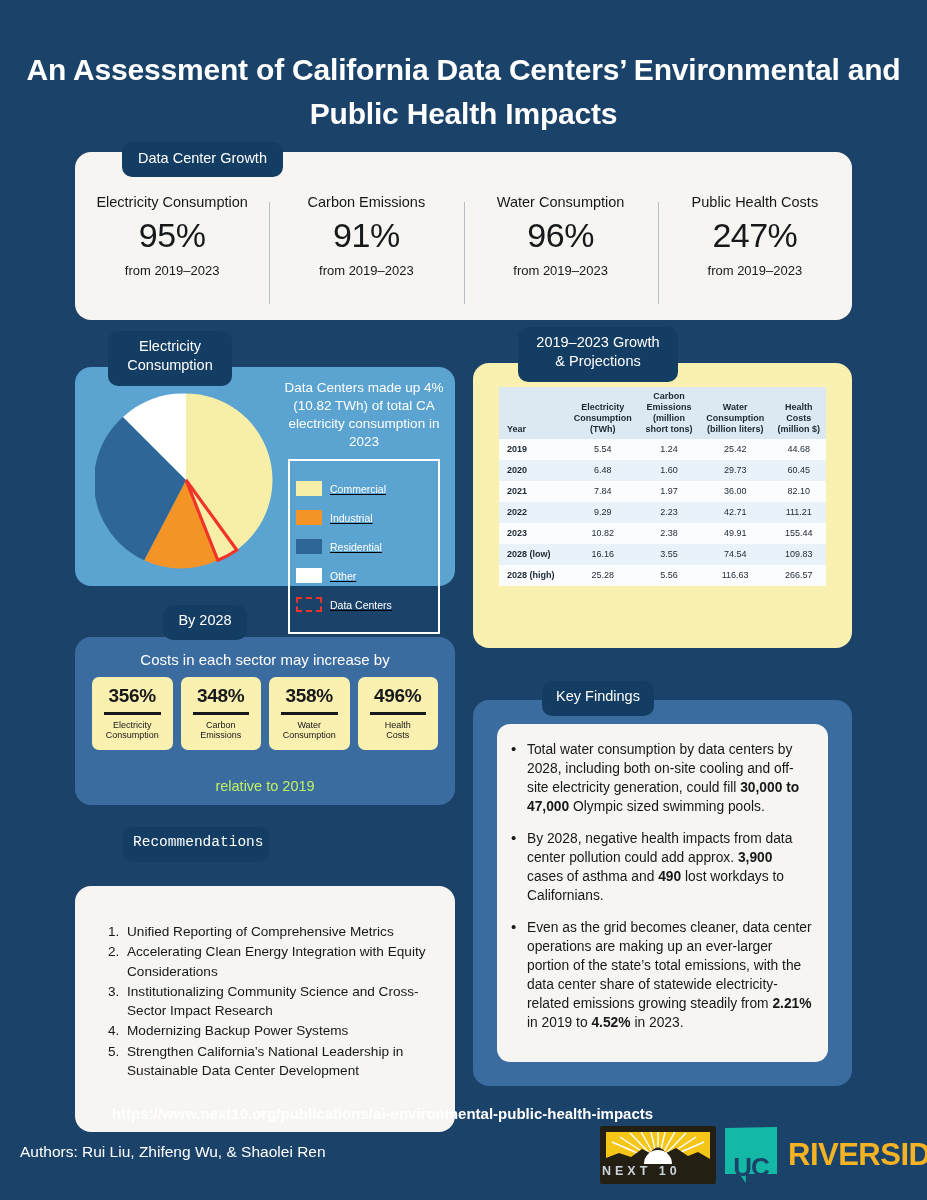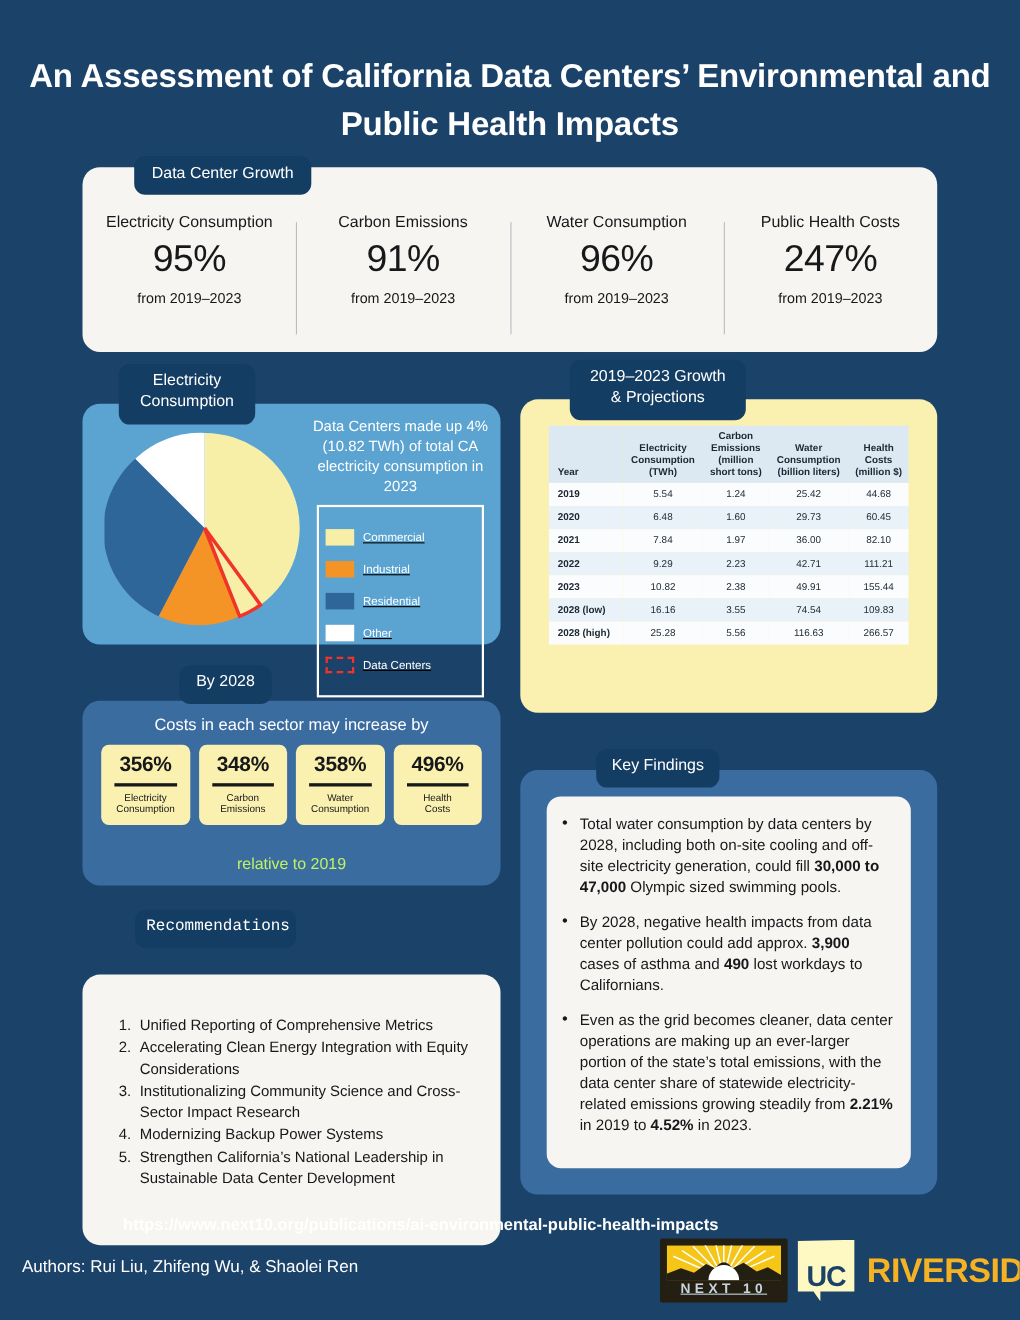--- a/index.html
+++ b/index.html
@@ -171,29 +171,29 @@
   .logos { position: absolute; left: 600px; top: 1126px; display: flex; align-items: center; }
 
   .next10 {
     width: 116px; height: 58px; background: #231F12;
     border: 2px solid #231F12; border-radius: 2px;
     position: relative; overflow: hidden;
   }
   .n10-sun { position: absolute; left: 4px; top: 4px; width: 104px; height: 32px; overflow: hidden; }
   .n10-word {
     position: absolute; left: 0; bottom: 4px; width: 112px;
-    text-align: center; color: #C9D4DE;
-    font-size: 12.5px; font-weight: bold; letter-spacing: 4px; text-decoration: underline;
+    text-align: left; color: #C9D4DE;
+    font-size: 12.5px; font-weight: bold; letter-spacing: 4px;
   }
   .ucr { display: flex; align-items: center; margin-left: 9px; }
   .ucr-badge {
-    width: 52px; height: 56px; background: #fef9c3;
+    width: 52px; height: 56px; background: #14b8a6;
     position: relative; margin-right: 11px;
     clip-path: polygon(0 2%, 100% 0, 100% 84%, 40% 84%, 40% 100%, 28% 84%, 0 84%);
-    display: flex; align-items: center; justify-content: center;
+    display: flex; align-items: flex-end; justify-content: center;
   }
   .ucr-badge span {
     color: #1B4269; font-size: 26px; font-weight: bold;
     letter-spacing: -1px; margin-top: 10px;
   }
   .ucr-word {
     color: #F5B323; font-size: 31px; font-weight: bold;
     letter-spacing: -0.5px;
   }
 </style>

